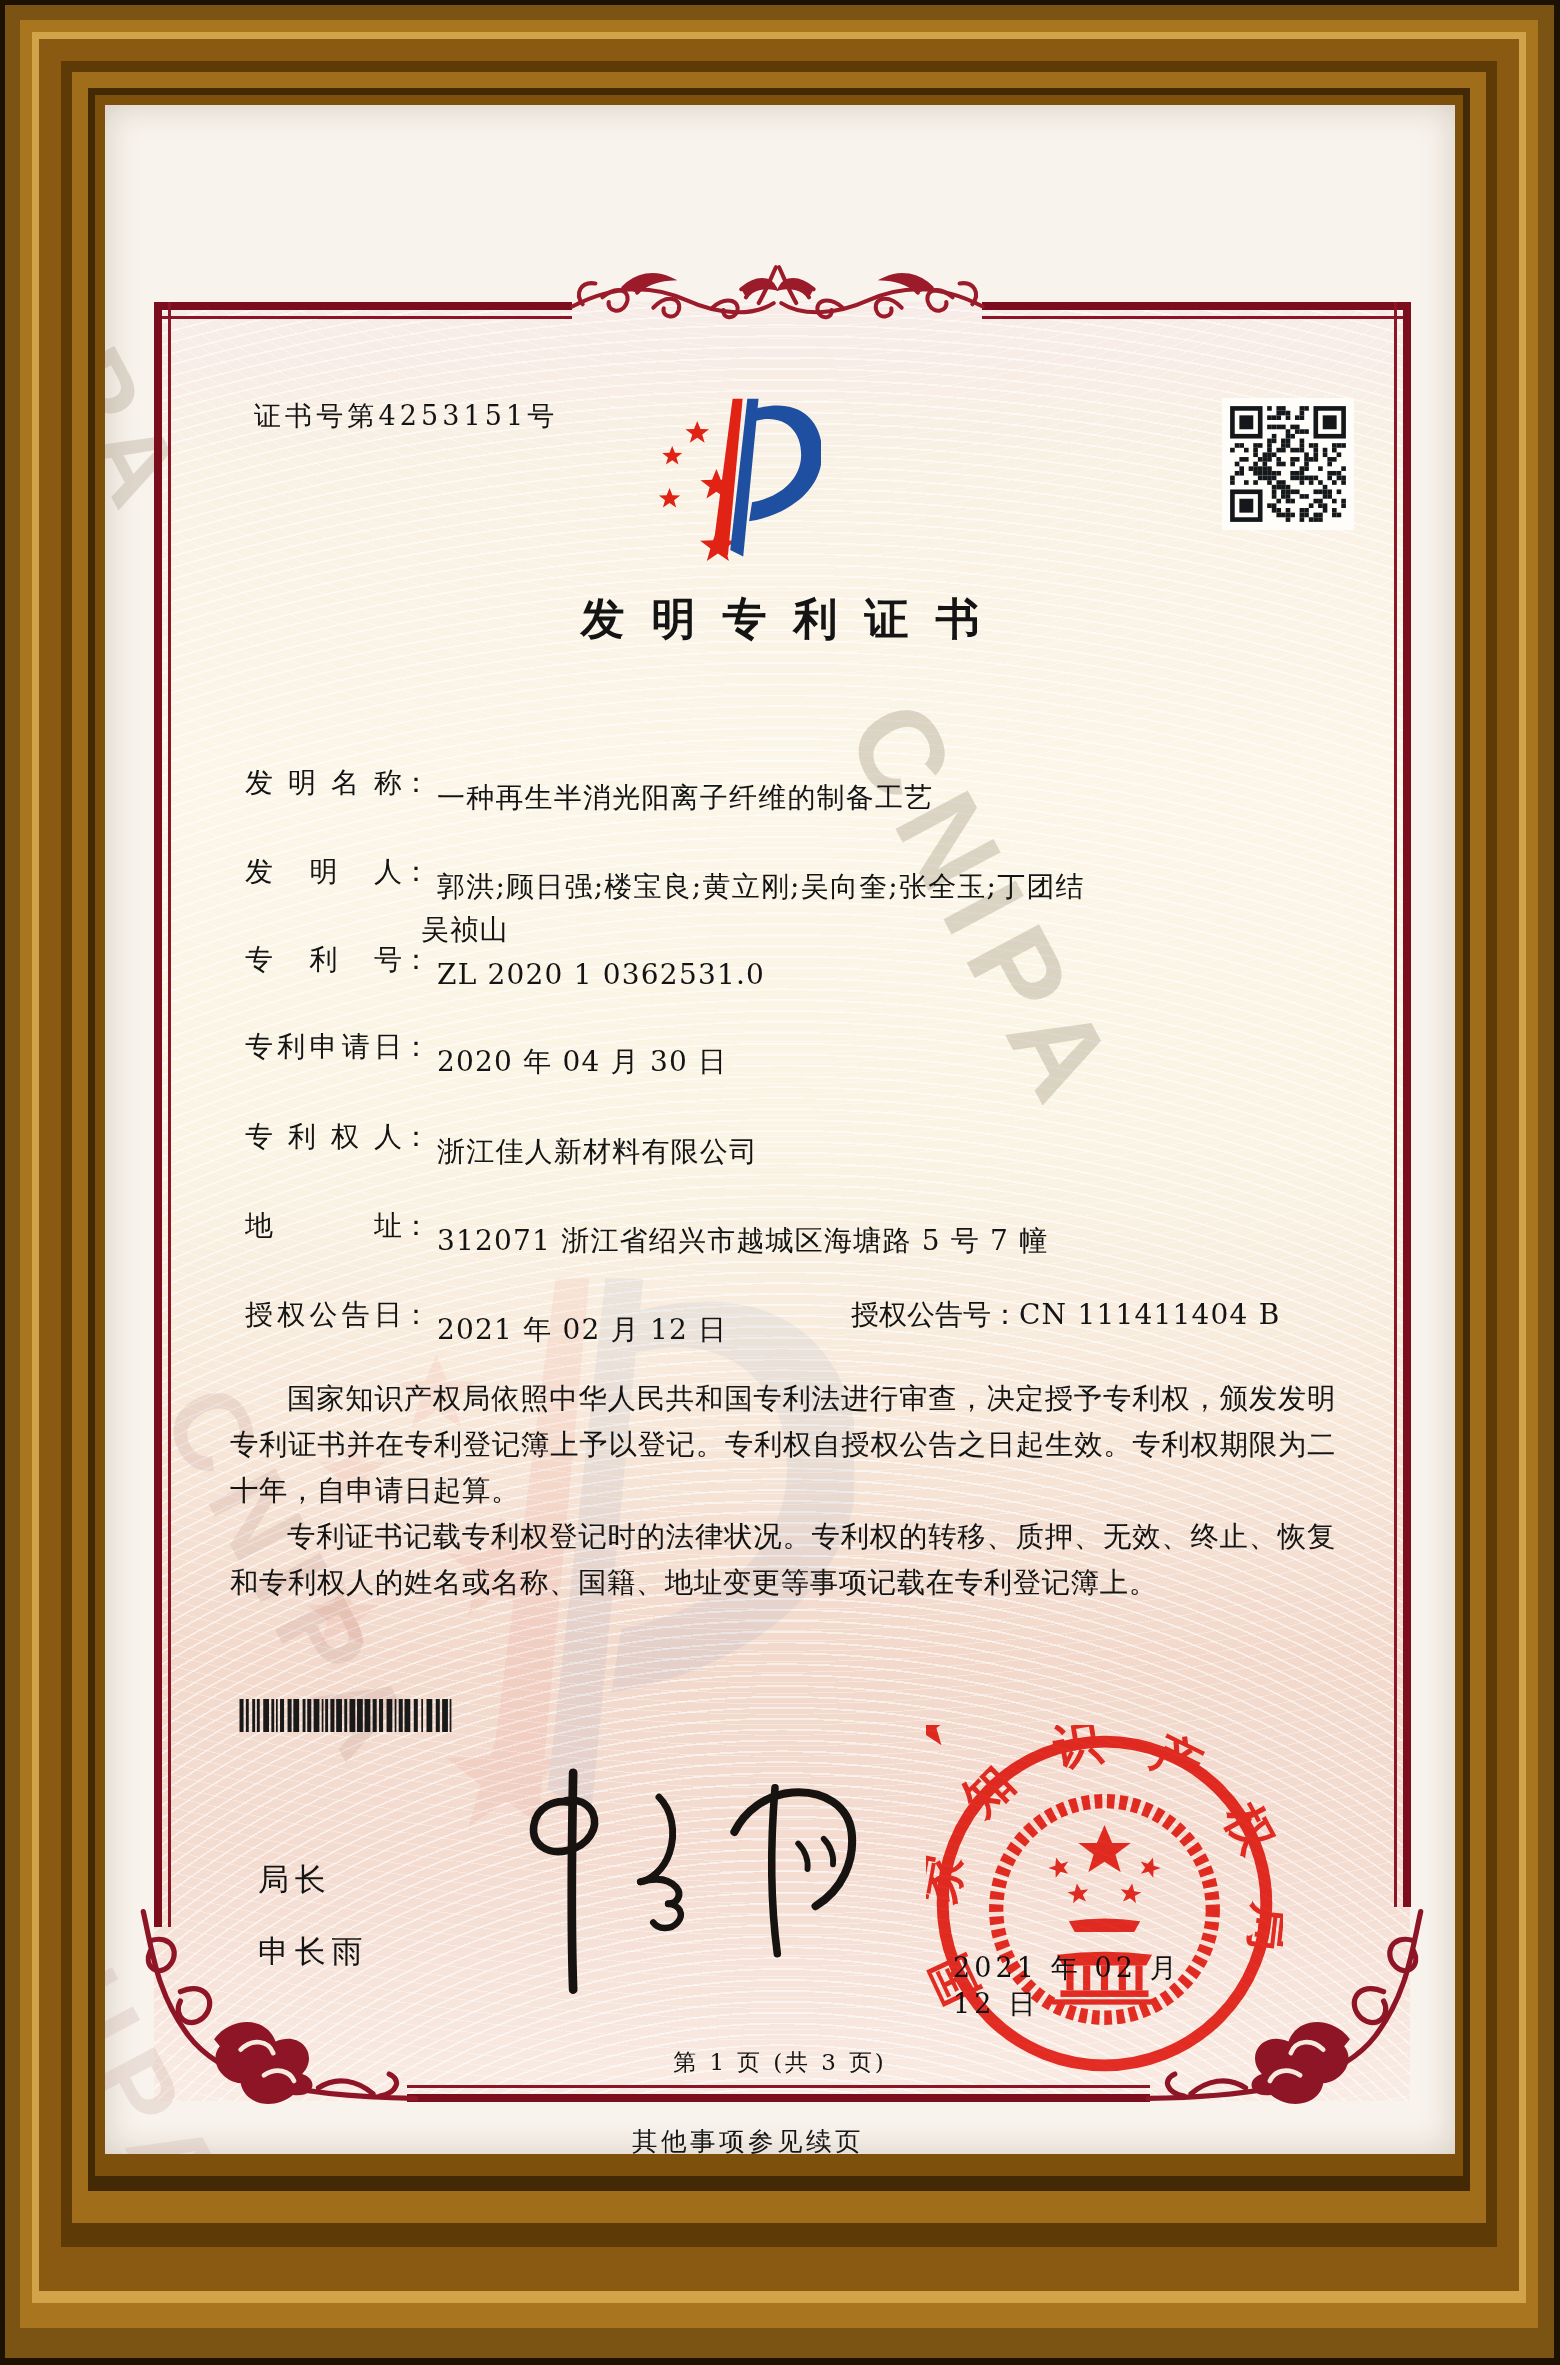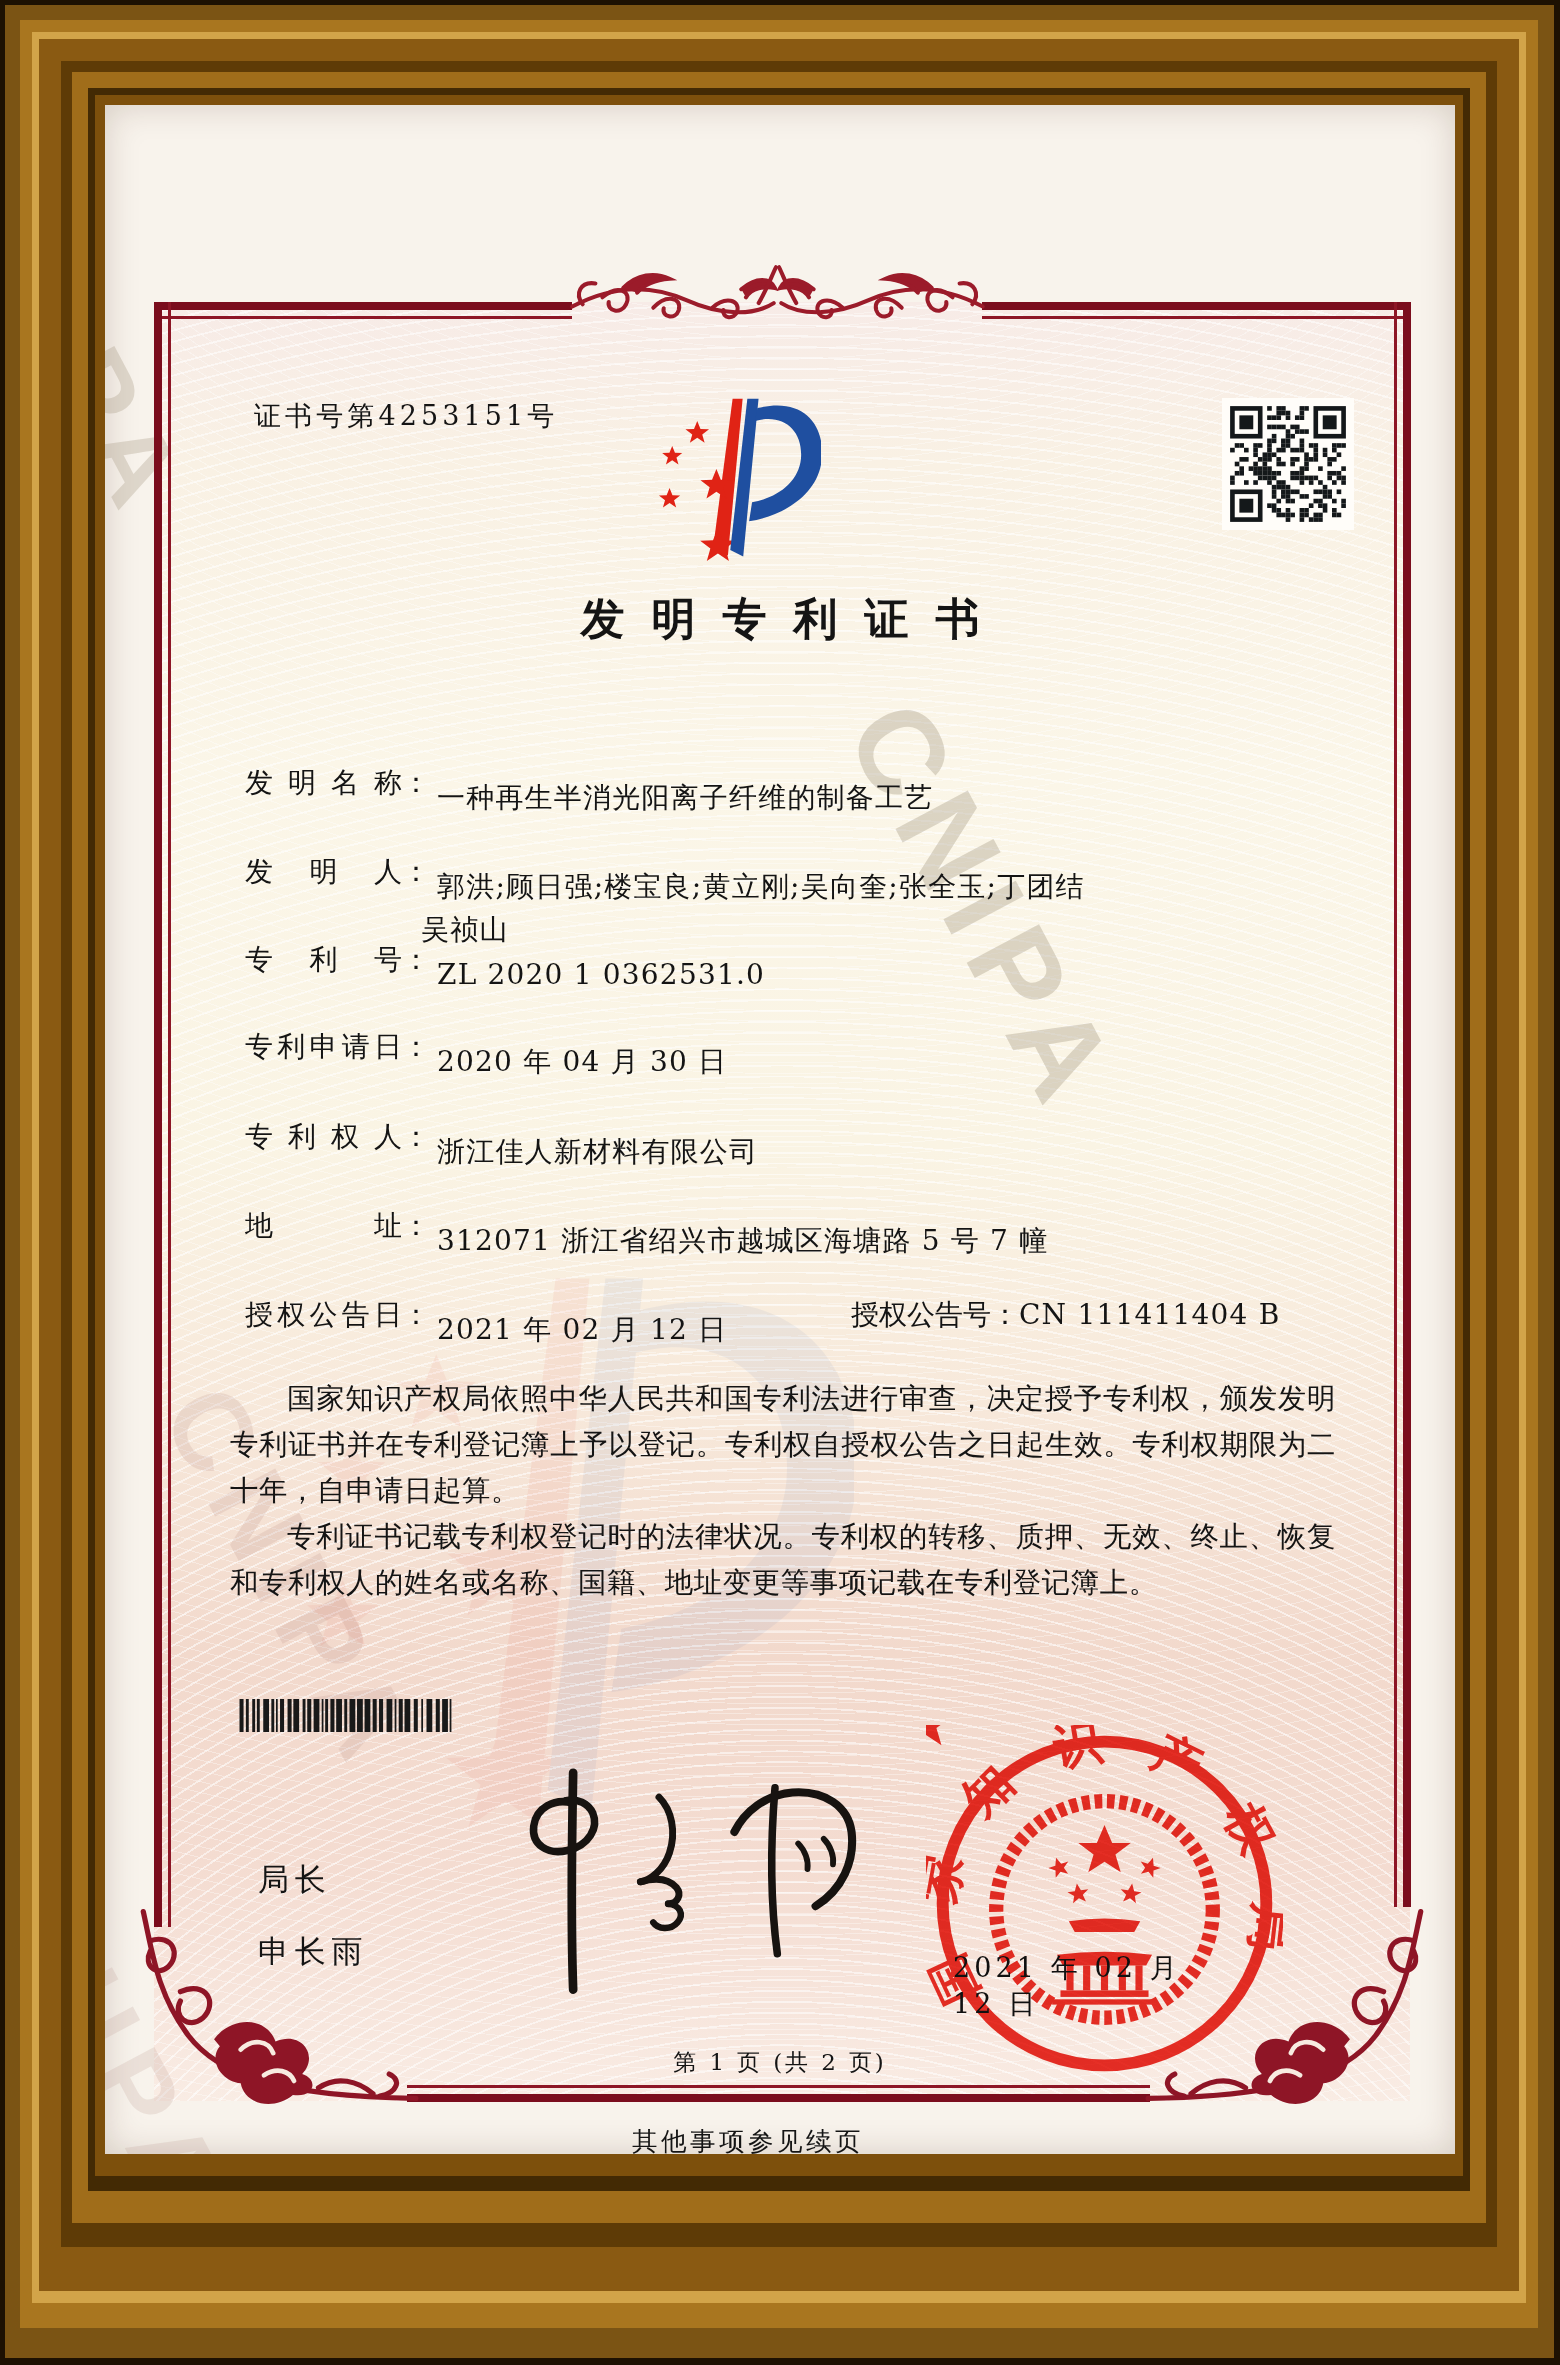--- a/index.html
+++ b/index.html
@@ -448,21 +448,21 @@
         <rect x="264" y="404" width="12" height="42"></rect>
         <rect x="294" y="404" width="12" height="42"></rect>
         <rect x="324" y="404" width="12" height="42"></rect>
         <rect x="352" y="404" width="12" height="42"></rect>
         <rect x="226" y="446" width="148" height="11"></rect>
         <rect x="212" y="461" width="176" height="9"></rect>
       </g>
     </svg>
     <div class="ct sealdate">2021 年 02 月 12 日</div>
 
-    <div class="ct pgno">第 1 页 (共 2 页)</div>
+    <div class="ct pgno">第 1 页 (共 3 页)</div>
     <div class="ct contnote">其他事项参见续页</div>
 
   </div>
  </div>
                   </div>
                 </div>
               </div>
             </div>
           </div>
         </div>

